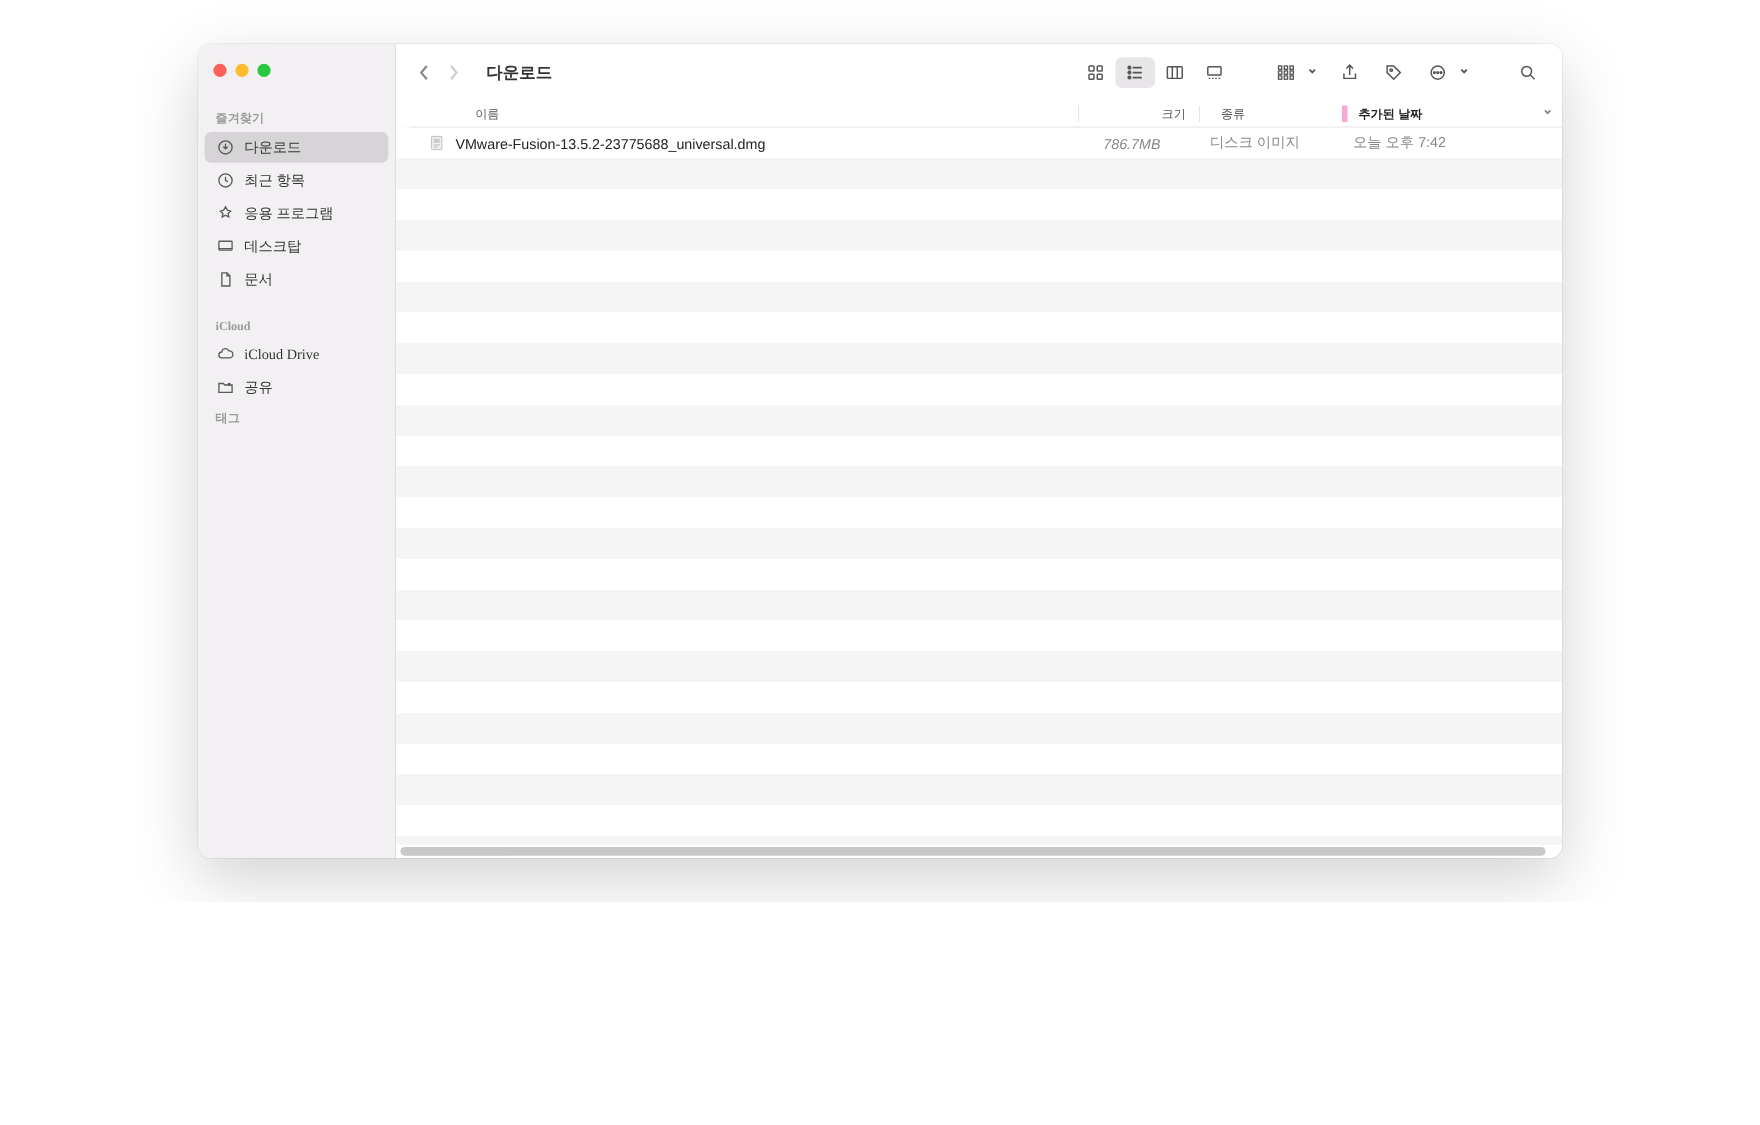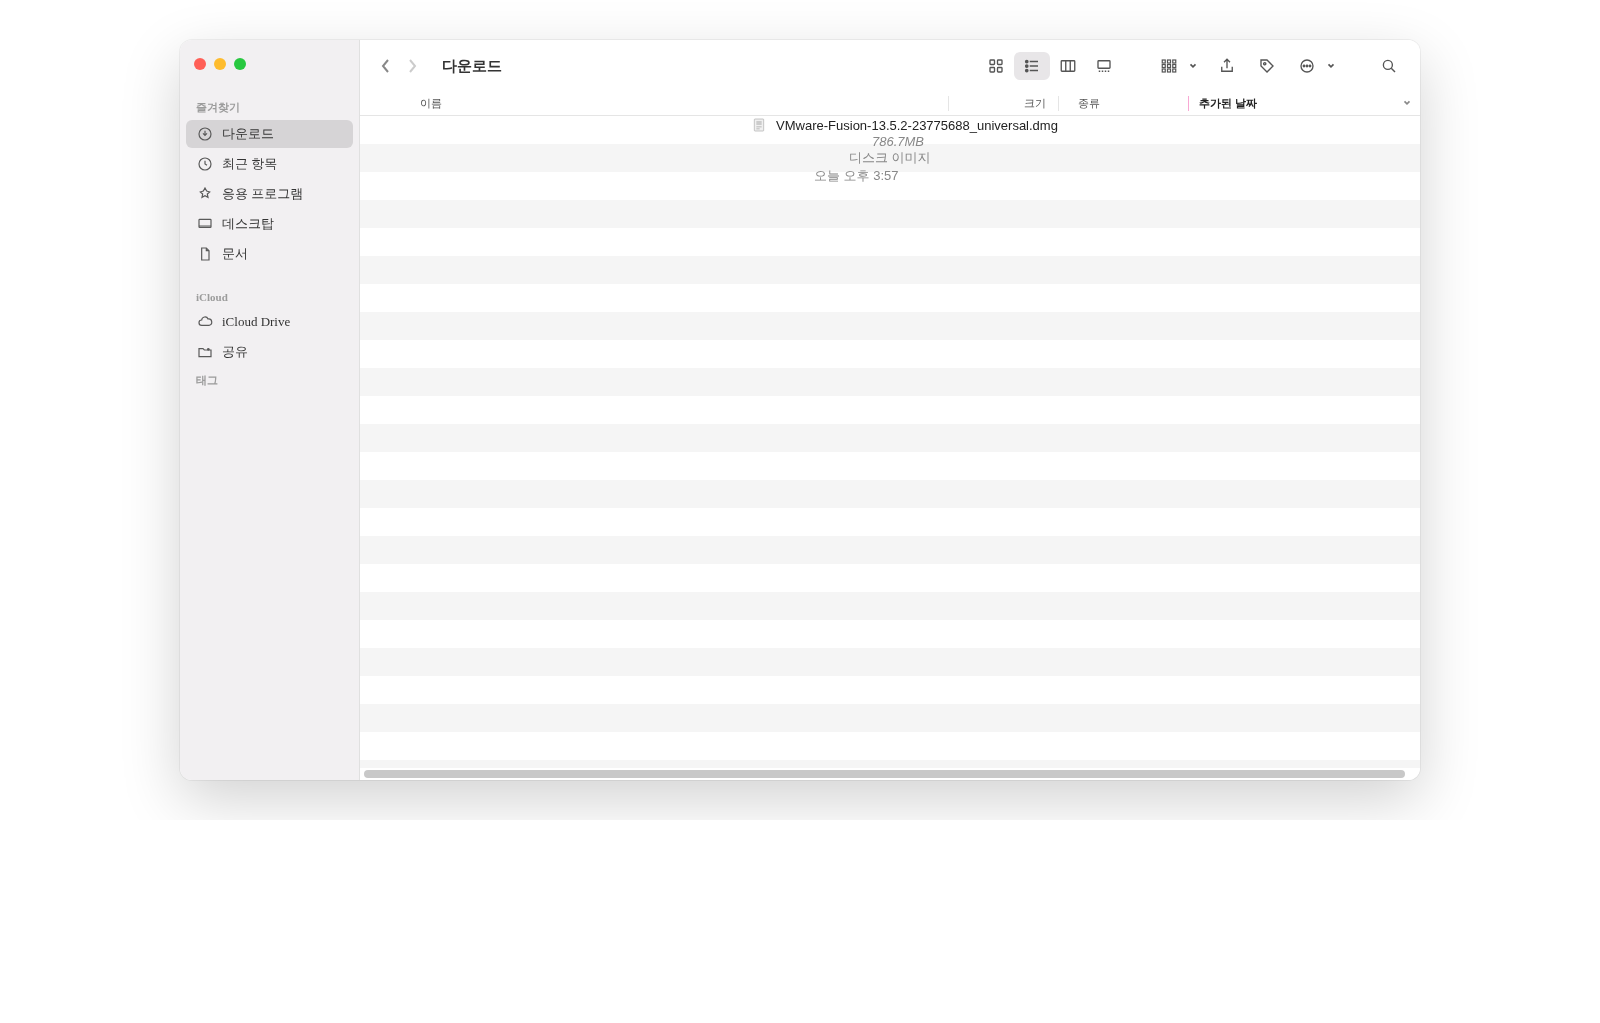--- a/index.html
+++ b/index.html
@@ -125,44 +125,44 @@
     .toolbar-gap { width: 18px; }
 
     .column-headers {
       height: 24px;
       display: flex;
       align-items: center;
       border-bottom: 1px solid #e5e5e5;
       font-size: 11px;
       color: #555;
       padding-left: 28px;
+      margin-left: 12px;
     }
     .col-name { flex: 1; padding-left: 32px; }
     .col-size { width: 110px; text-align: right; padding-right: 12px; border-left: 1px solid #e5e5e5; padding-left: 26px;}
     .col-kind { width: 130px; padding-left: 19px; border-left: 1px solid #e5e5e5;}
-    .col-date { width: 232px; padding-left: 10px; font-weight: 600; color: #222; border-left: 1px solid #f9a8d4; display: flex; justify-content: space-between; align-items: center; padding-right: 8px;}
+    .col-date { width: 200px; padding-left: 10px; font-weight: 600; color: #222; border-left: 5px solid #f9a8d4; display: flex; justify-content: space-between; align-items: center; padding-right: 8px;}
 
     .file-list {
       flex: 1;
       overflow-y: auto;
       background: repeating-linear-gradient(
         to bottom,
         #ffffff 0px,
         #ffffff 28px,
         #f5f5f5 28px,
         #f5f5f5 56px
       );
     }
     .file-row {
       height: 28px;
       display: flex;
       align-items: center;
       font-size: 13px;
       padding-left: 28px;
-      flex-direction: column;
     }
     .file-row .file-icon {
       width: 18px; height: 18px; margin-right: 8px;
       display: flex; align-items: center; justify-content: center;
     }
     .file-row .file-icon svg { width: 16px; height: 16px; }
     .file-name-cell { flex: 1; display: flex; align-items: center; color: #222;}
     .file-size-cell { width: 110px; text-align: center; padding-right: 12px; color: #888; font-style: italic;}
     .file-kind-cell { width: 130px; padding-left: 10px; color: #888;}
     .file-date-cell { width: 200px; padding-left: 10px; color: #888;}
@@ -399,21 +399,21 @@
                 <rect x="5" y="3" width="14" height="18" rx="1" fill="#f0f0f0" stroke="#aaa" stroke-width="1"></rect>
                 <rect x="8" y="6" width="8" height="6" fill="#ccc"></rect>
                 <rect x="8" y="14" width="8" height="1.5" fill="#bbb"></rect>
                 <rect x="8" y="17" width="5" height="1.5" fill="#bbb"></rect>
               </svg>
           </span>
           <span>VMware-Fusion-13.5.2-23775688_universal.dmg</span>
         </div>
         <div class="file-size-cell">786.7MB</div>
         <div class="file-kind-cell">디스크 이미지</div>
-        <div class="file-date-cell">오늘 오후 3:57</div>
+        <div class="file-date-cell">오늘 오후 7:42</div>
       </div>
     </div>
 
     <div class="scrollbar-track">
       <div class="scrollbar-thumb"></div>
     </div>
   </div>
 </div>
 
 </body></html>

